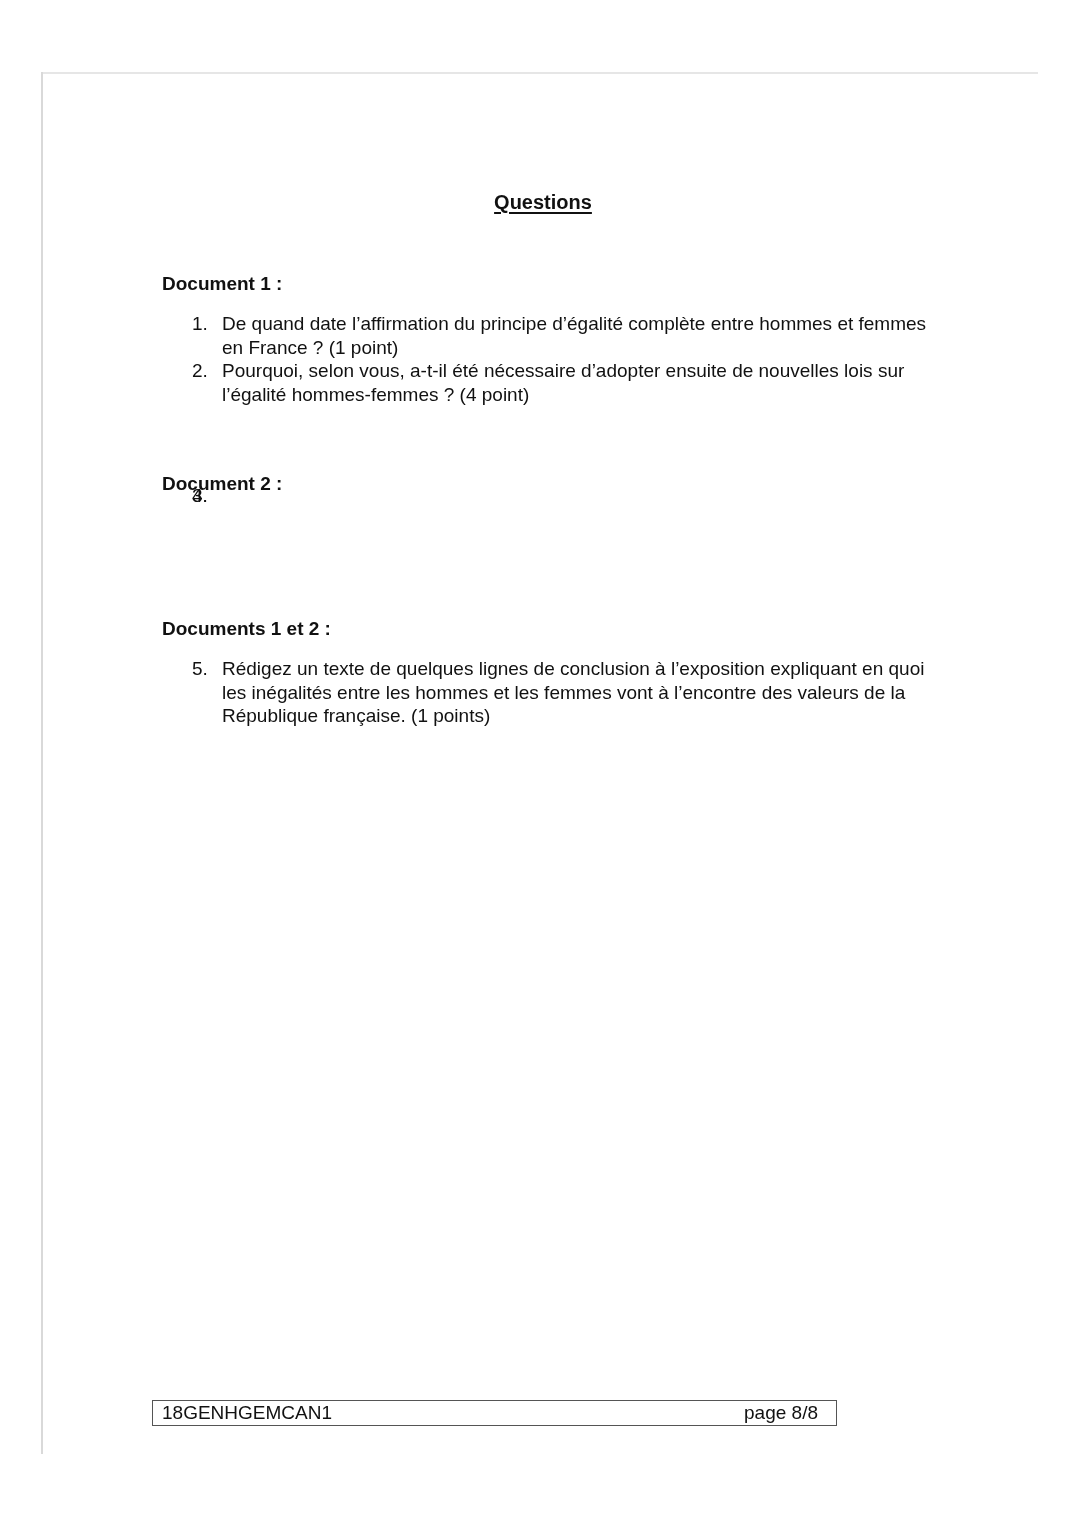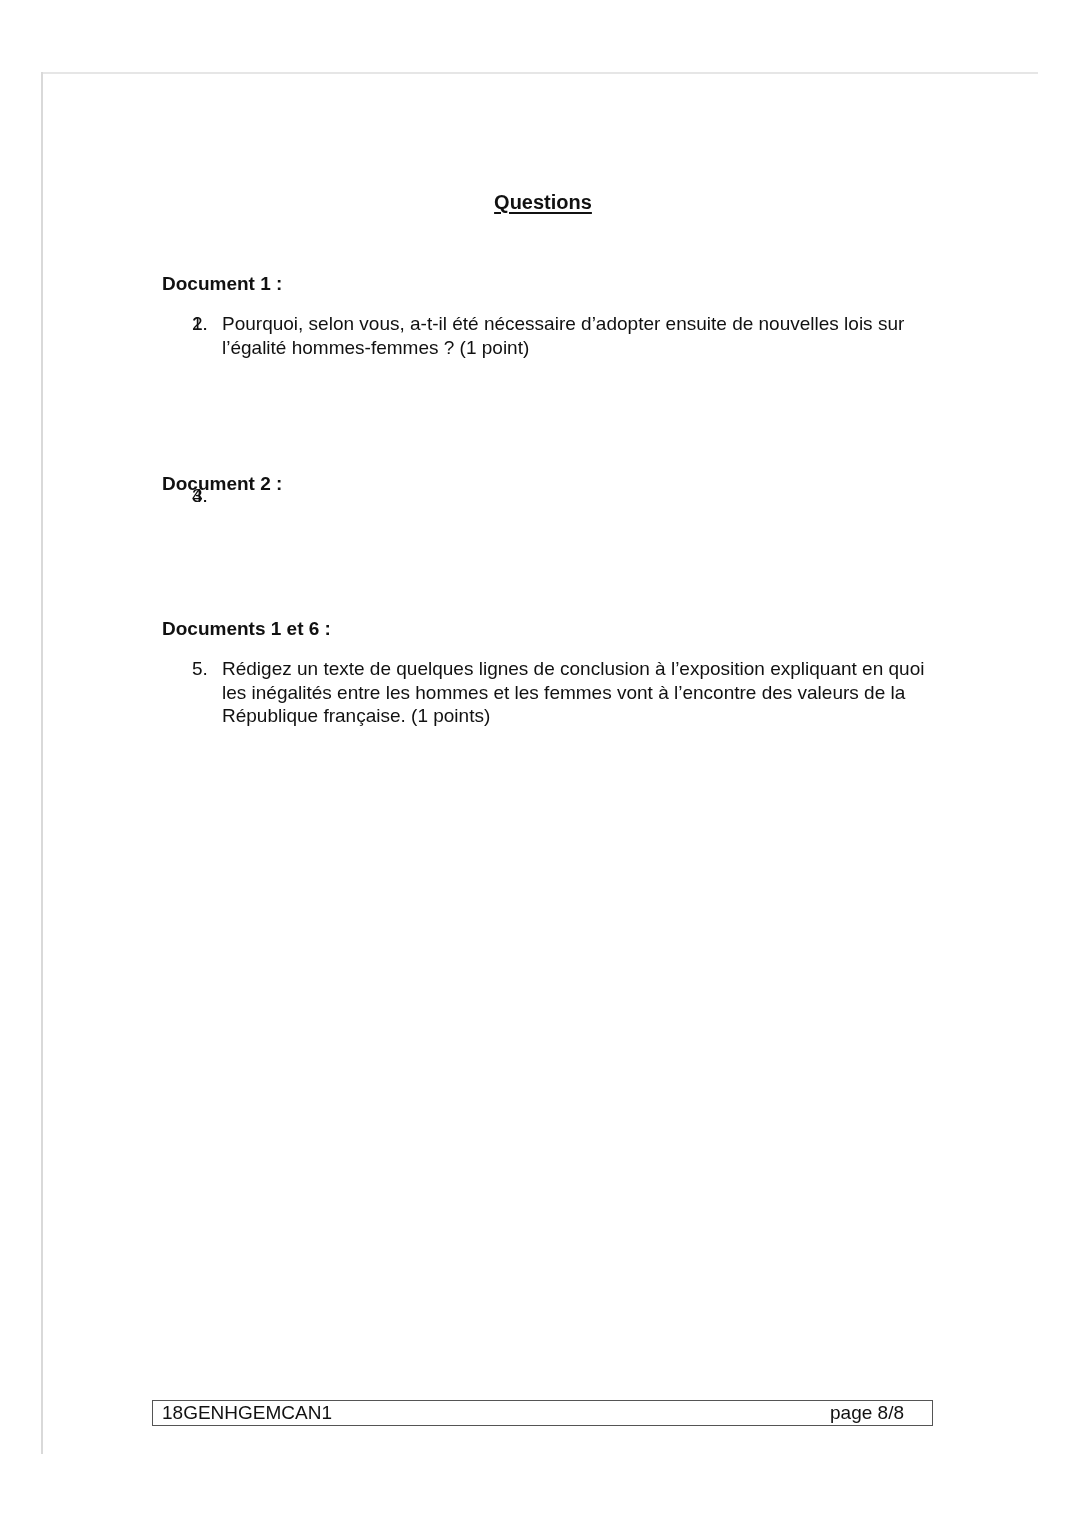--- a/index.html
+++ b/index.html
@@ -66,68 +66,69 @@
     }
     .qnum {
       position: absolute;
       left: 2px;
       top: 0;
     }
     .footer-box {
       position: absolute;
       left: 152px;
       top: 1400px;
-      width: 781px;
+      width: 685px;
       height: 26px;
       border: 1.5px solid #555555;
       box-sizing: border-box;
       font-size: 19px;
       line-height: 24px;
     }
     .footer-code {
       position: absolute;
       left: 9px;
       top: 0;
     }
     .footer-page {
       position: absolute;
-      right: 28px;
+      right: 18px;
       top: 0;
     }
   </style>
 </head>
 <body>
 
 <div class="page-edge-top"></div>
 <div class="page-edge-left"></div>
 
 <div class="title">Questions</div>
 
 <div class="section-heading" style="top:272px;">Document 1 :</div>
 <ol class="qlist" style="top:312px;">
   <li class="qitem">
     <span class="qnum">1.</span>
+    <span>De quand date l’affirmation du principe d’égalité complète entre hommes et femmes en France ? (1 point)</span>
   </li>
   <li class="qitem">
     <span class="qnum">2.</span>
-    <span>Pourquoi, selon vous, a-t-il été nécessaire d’adopter ensuite de nouvelles lois sur l’égalité hommes-femmes ? (1 point)</span>
+    <span>Pourquoi, selon vous, a-t-il été nécessaire d’adopter ensuite de nouvelles lois sur l’égalité hommes-femmes ? (4 point)</span>
   </li>
 </ol>
 
 <div class="section-heading" style="top:444px;margin-top:28px;">Document 2 :</div>
 <ol class="qlist" style="top:484px;">
   <li class="qitem">
     <span class="qnum">3.</span>
   </li>
   <li class="qitem">
     <span class="qnum">4.</span>
   </li>
 </ol>
 
-<div class="section-heading" style="top:617px;">Documents 1 et 6 :</div>
+<div class="section-heading" style="top:617px;">Documents 1 et 2 :</div>
 <ol class="qlist" style="top:657px; width:740px;">
   <li class="qitem">
     <span class="qnum">5.</span>
     <span>Rédigez un texte de quelques lignes de conclusion à l’exposition expliquant en quoi les inégalités entre les hommes et les femmes vont à l’encontre des valeurs de la République française. (1 points)</span>
   </li>
 </ol>
 
 <div class="footer-box">
   <span class="footer-code">18GENHGEMCAN1</span>
   <span class="footer-page">page 8/8</span>

